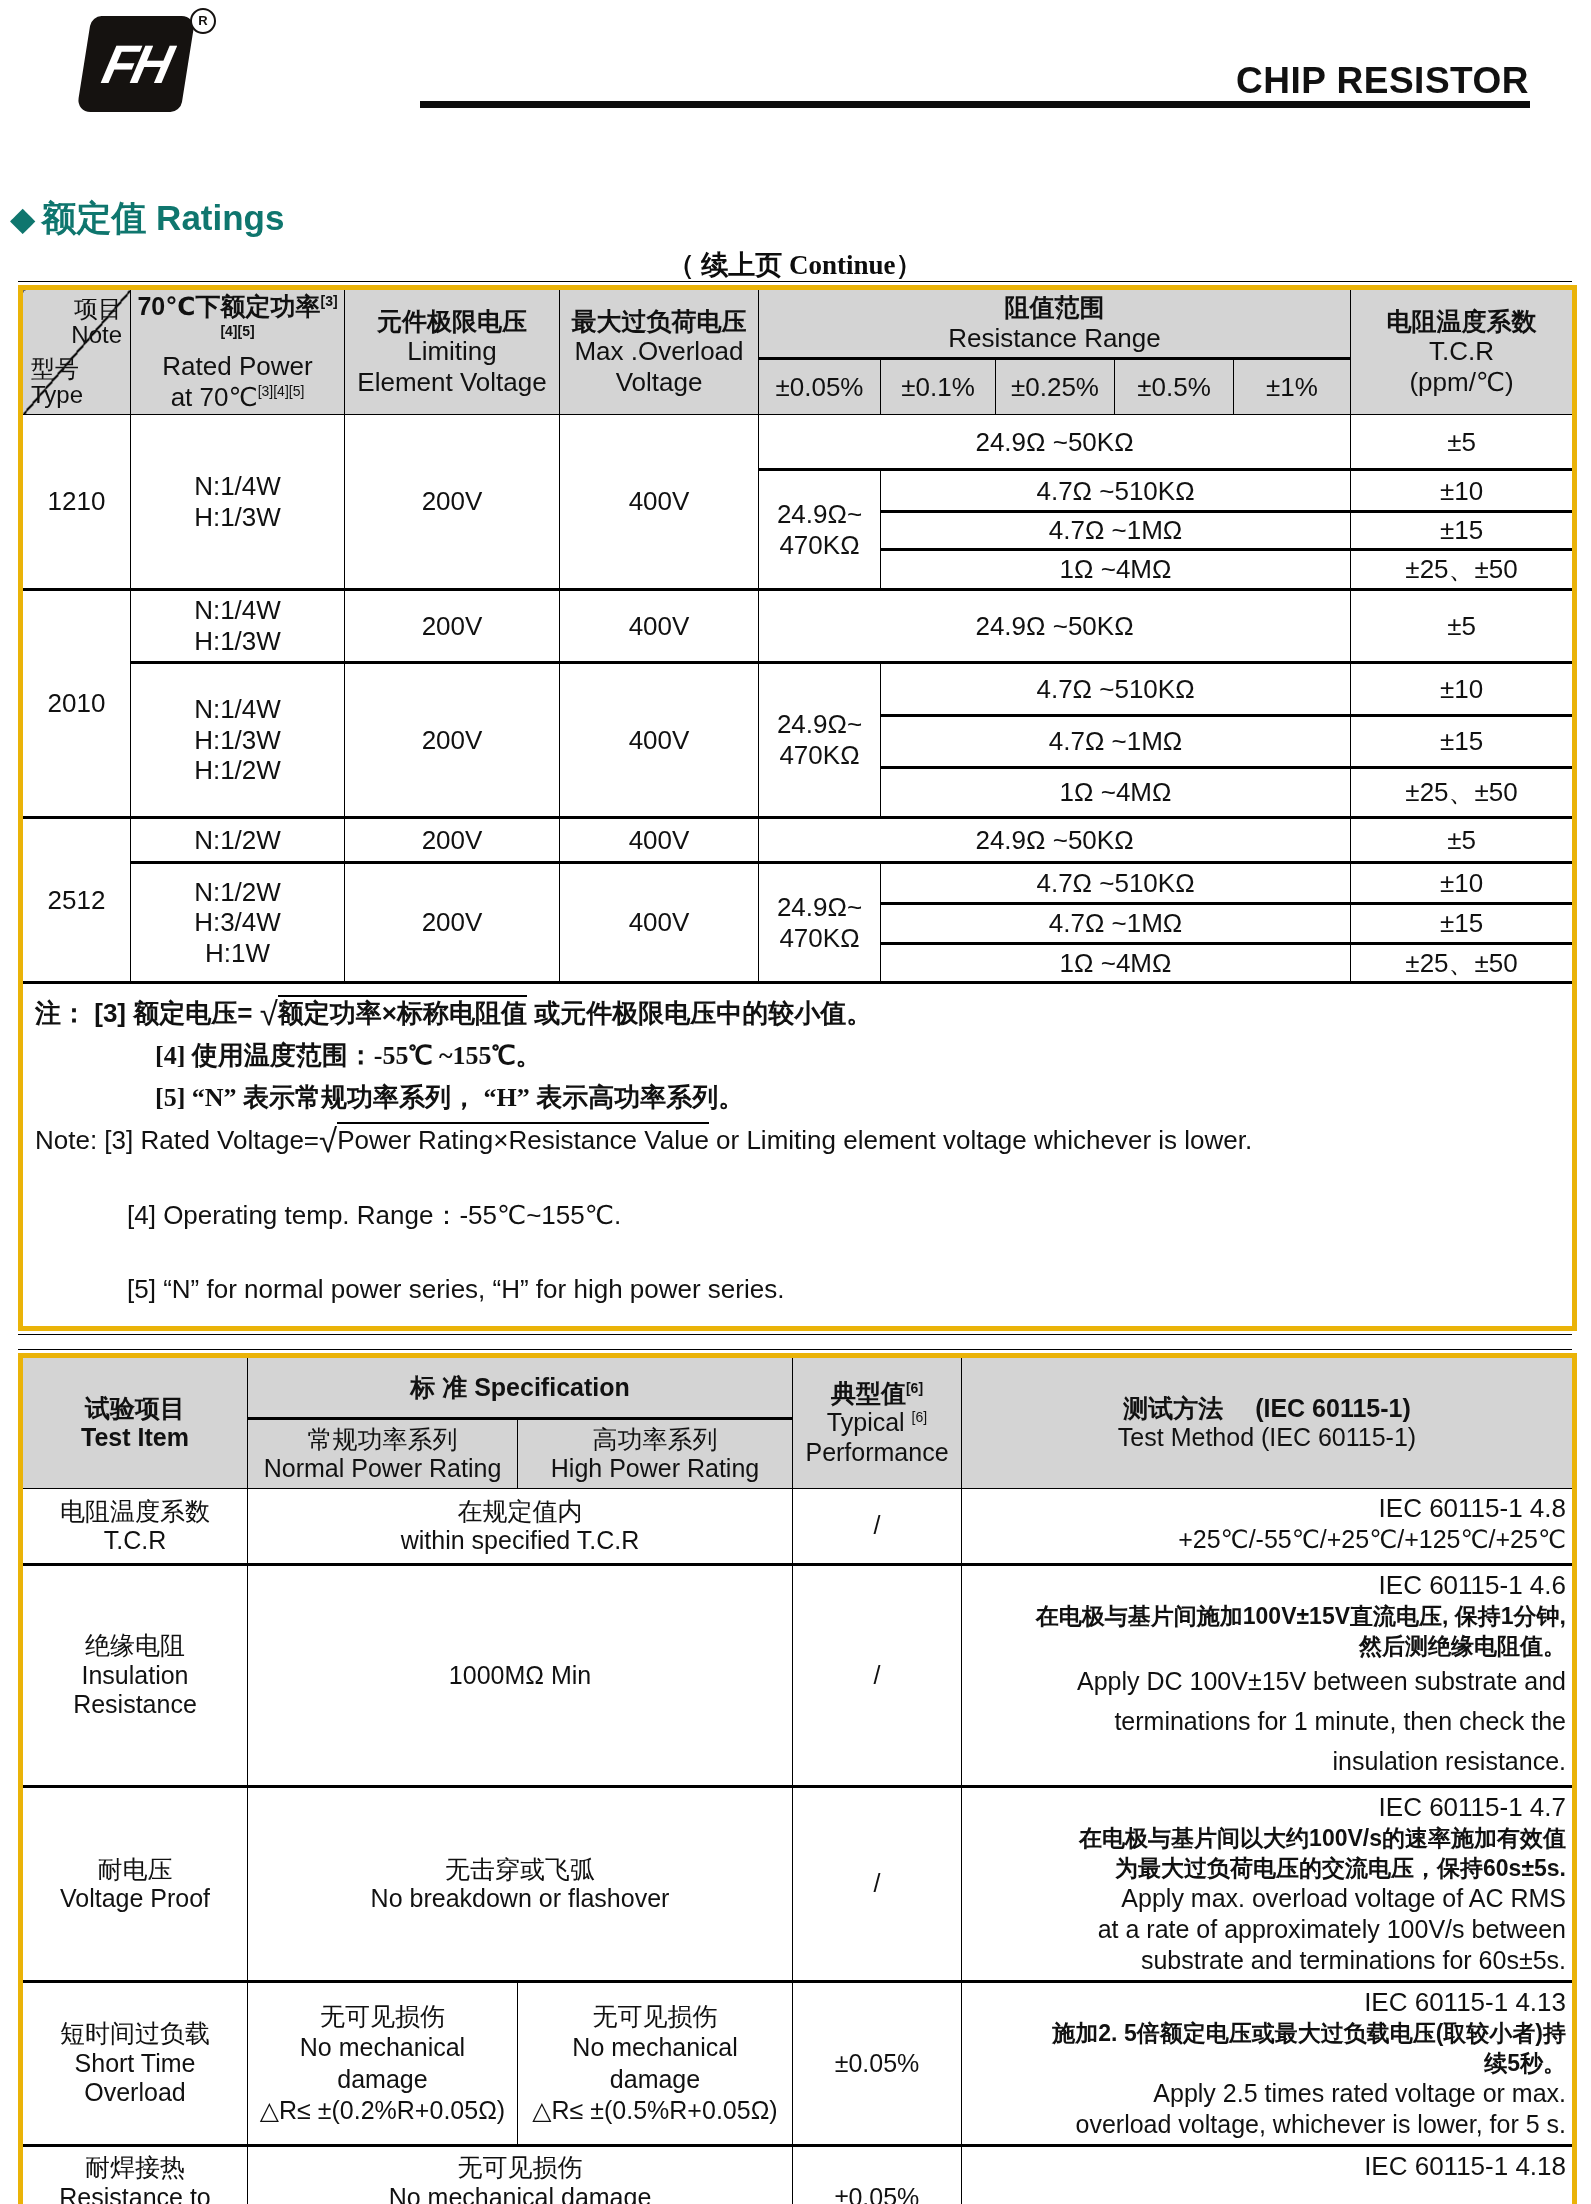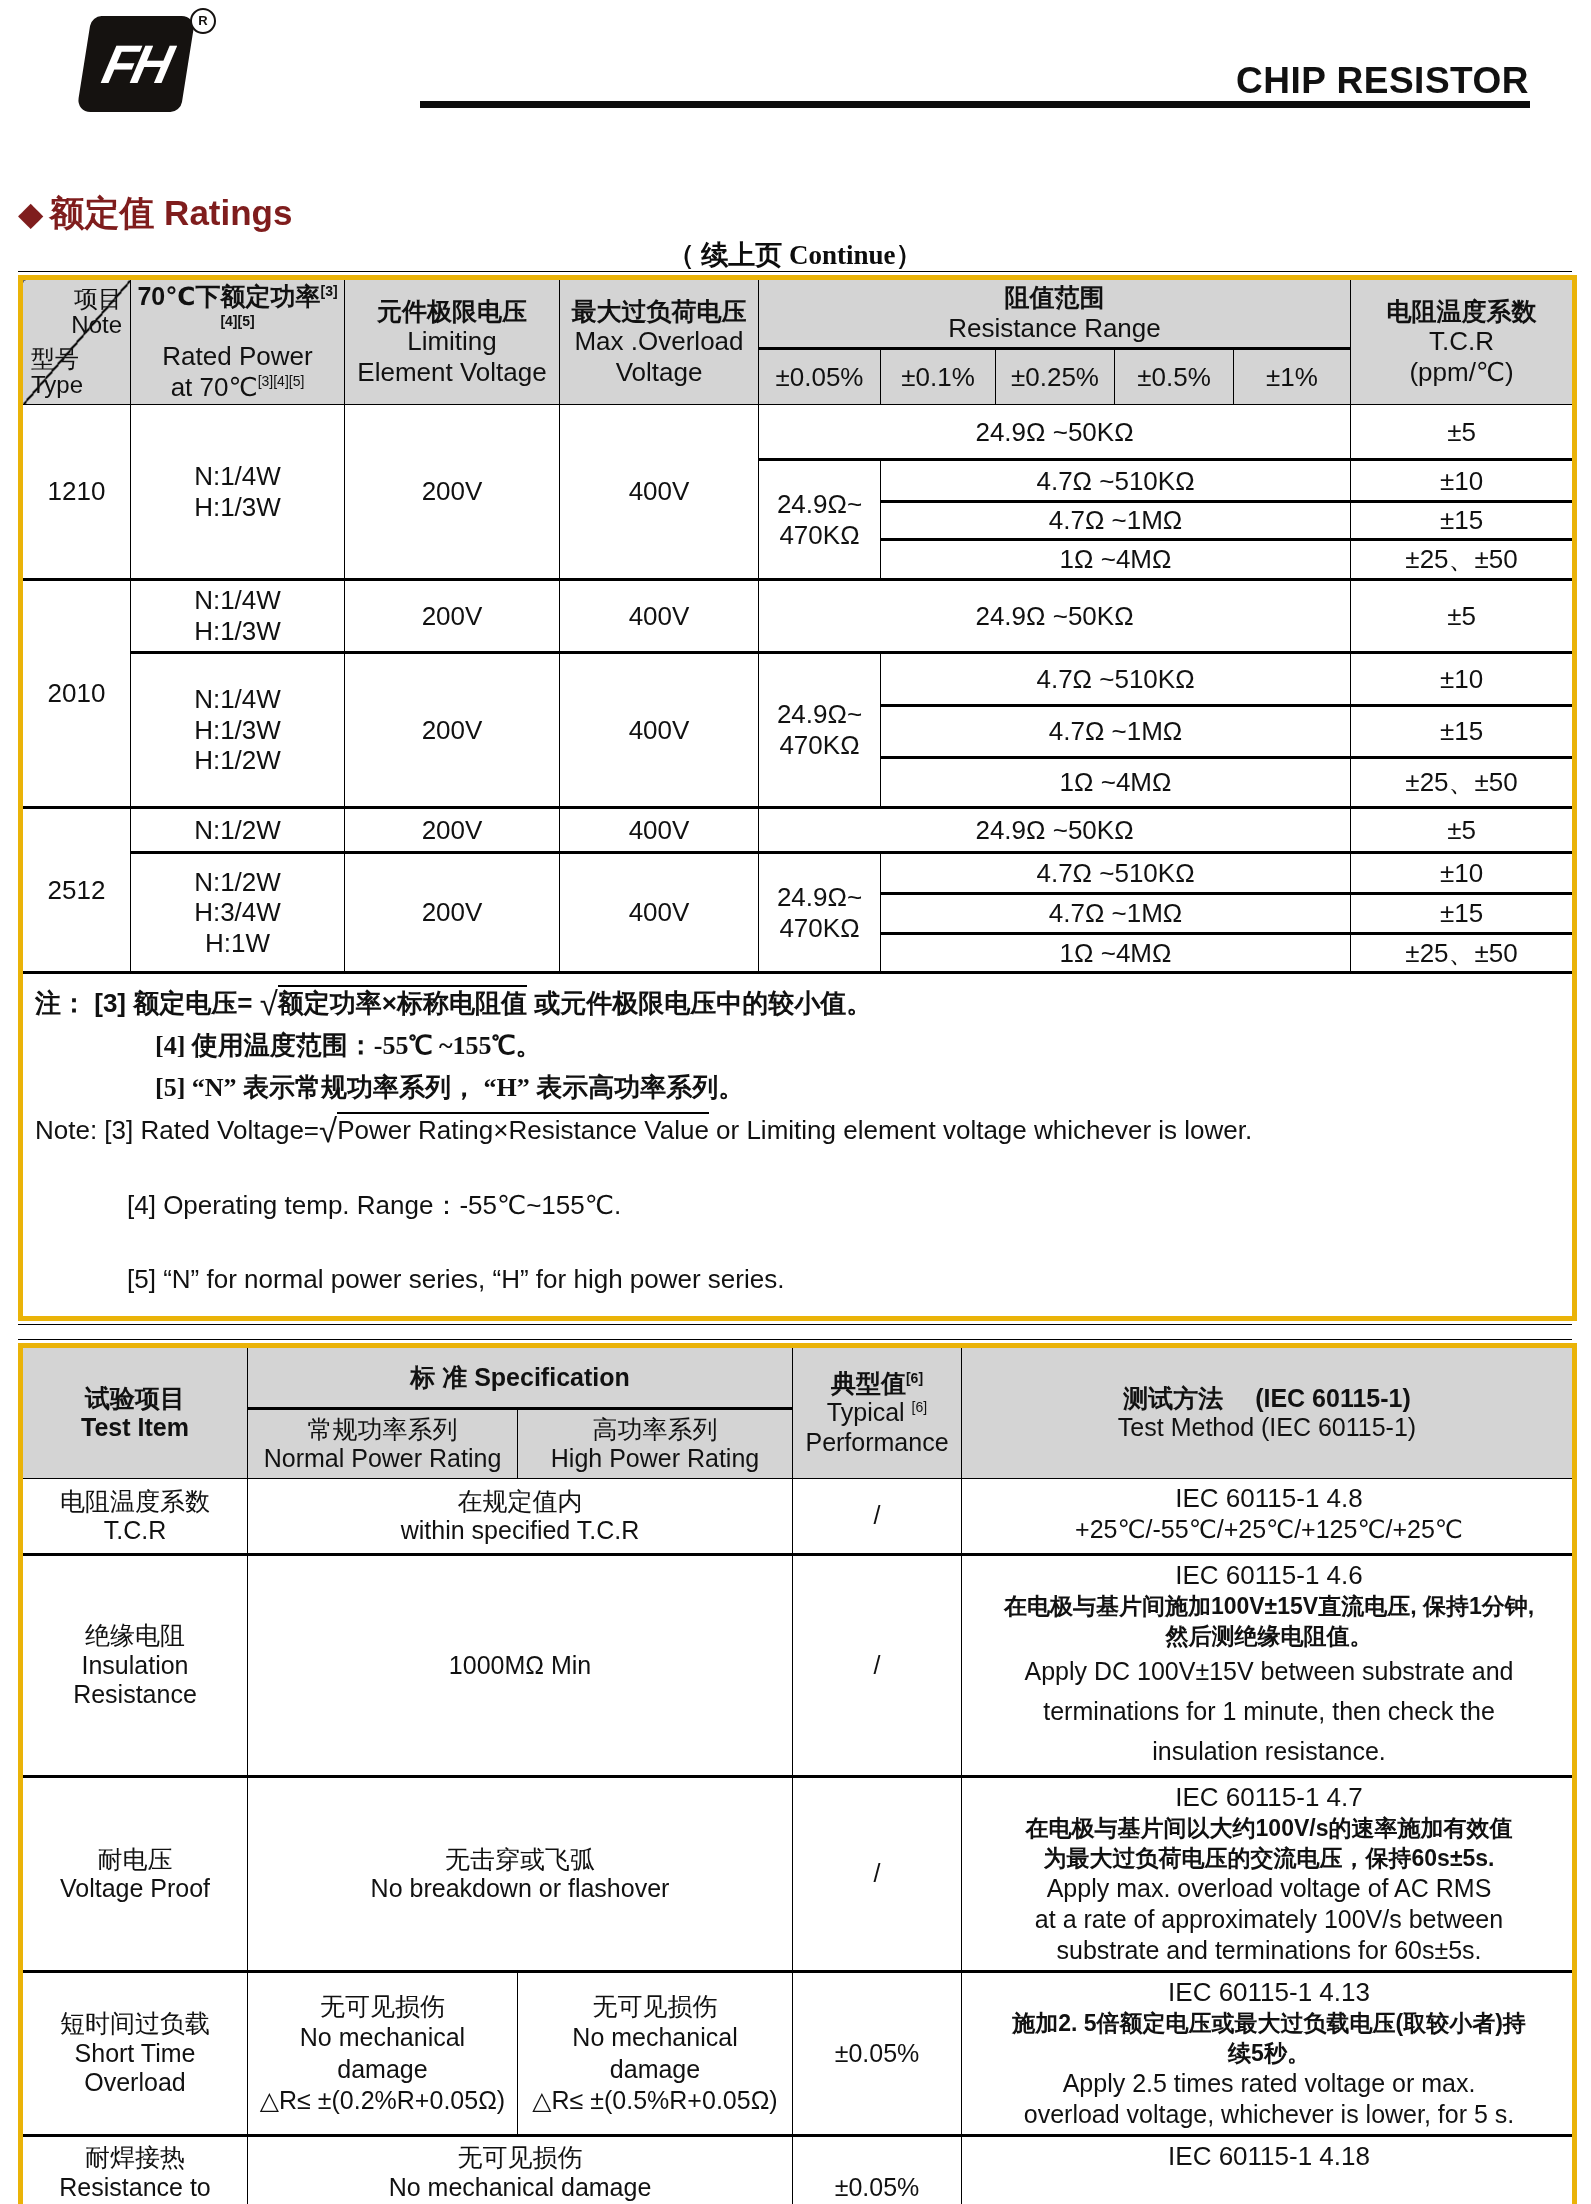--- a/index.html
+++ b/index.html
@@ -29,21 +29,21 @@
   }
   .brand{position:absolute;left:218px;top:22px;line-height:1;}
   .brand-cn{font-size:47px;font-weight:900;letter-spacing:2px;color:#151210;}
   .brand-en{font-size:31px;font-weight:900;letter-spacing:2.5px;color:#151210;margin-top:4px;}
   .doc-title{
     position:absolute;right:62px;top:60px;font-size:37px;font-weight:600;letter-spacing:0.5px;color:#111;
   }
   .hdr-rule{position:absolute;left:420px;right:61px;top:101px;height:7px;background:#0d0d0d;}
 
   
-  .sec-title{margin:80px 19px 0 18px;font-size:35px;font-weight:bold;color:#7f1d1d;line-height:42px;}
+  .sec-title{margin:80px 19px 0 10px;font-size:35px;font-weight:bold;color:#0f766e;line-height:52px;}
   .sec-title .diamond{font-size:33px;margin-right:6px;}
   .sec-title.char{margin-top:58px;}
   .continue-line{width:1554px;margin:2px 0 4px 18px;text-align:center;font-size:27px;font-weight:bold;color:#0d0d0d;height:30px;font-family:Liberation Serif, serif;}
 
   
   .twrap{margin:0 19px 0 18px;border-top:1px solid #000;padding-top:3px;}
   .twrap.bpad{border-bottom:1px solid #000;padding-bottom:3px;}
   table{border-collapse:collapse;table-layout:fixed;width:1554px;}
   td{
     border:1px solid #000;text-align:center;vertical-align:middle;
@@ -75,21 +75,21 @@
   .note-line.cn{font-weight:bold;}
   .ind1{margin-left:120px;font-family:Liberation Serif, serif;}
   .ind2{margin-left:92px;margin-top:44px;}
   .radical{font-size:33px;font-weight:normal;vertical-align:-3px;}
   .sqrt-bar{border-top:2.5px solid #000;padding-top:1px;}
 
   
   .ct .h-cn{font-size:25px;font-weight:bold;}
   .ct td{font-size:25px;}
   .ct .item{font-size:25px;}
-  .ct .method{text-align:center;vertical-align:top;padding:4px 6px 4px 10px;}
+  .ct .method{text-align:right;vertical-align:top;padding:4px 6px 4px 10px;}
   .m-head{font-size:26px;line-height:31px;}
   .m-cn{font-weight:bold;font-size:23px;line-height:30px;white-space:pre-line;}
   .m-en{font-size:25px;line-height:31px;white-space:pre-line;}
   .spec-small{font-size:21px;line-height:1.25;}
   .typ{font-size:24px;}
 </style>
 </head>
 <body>
 
 <div class="page">

